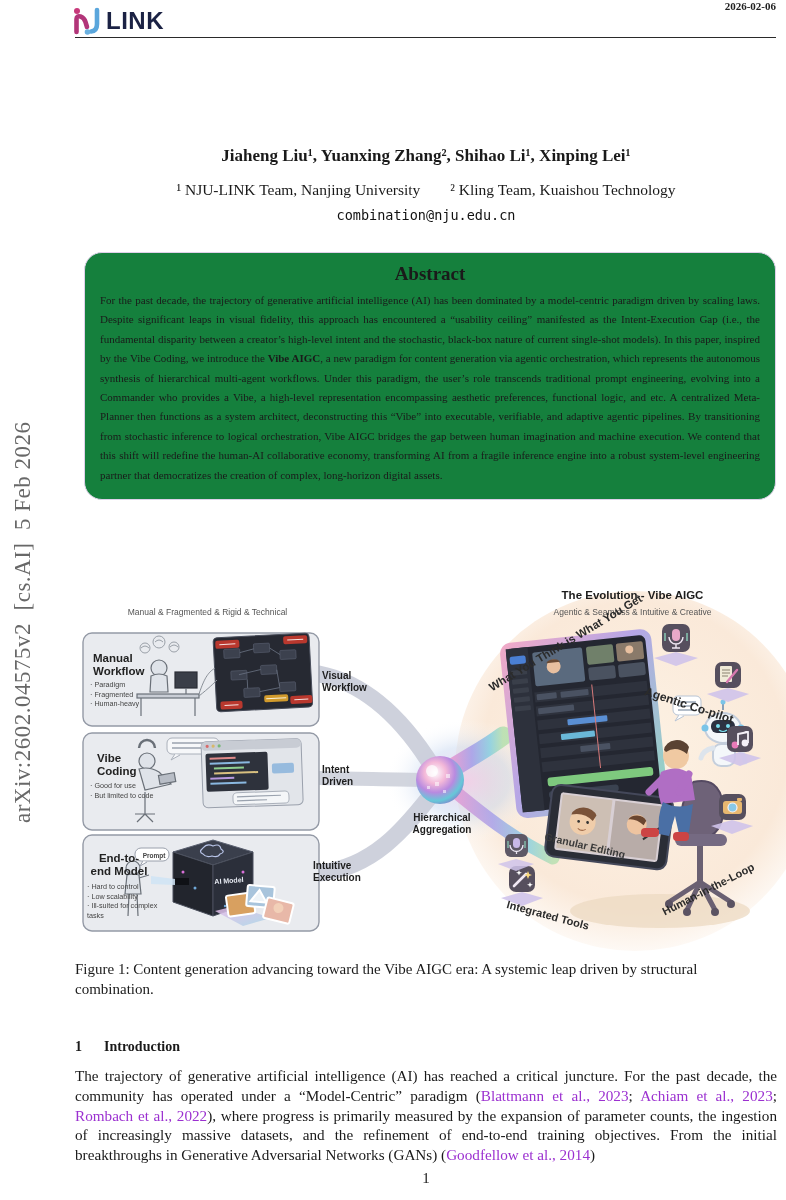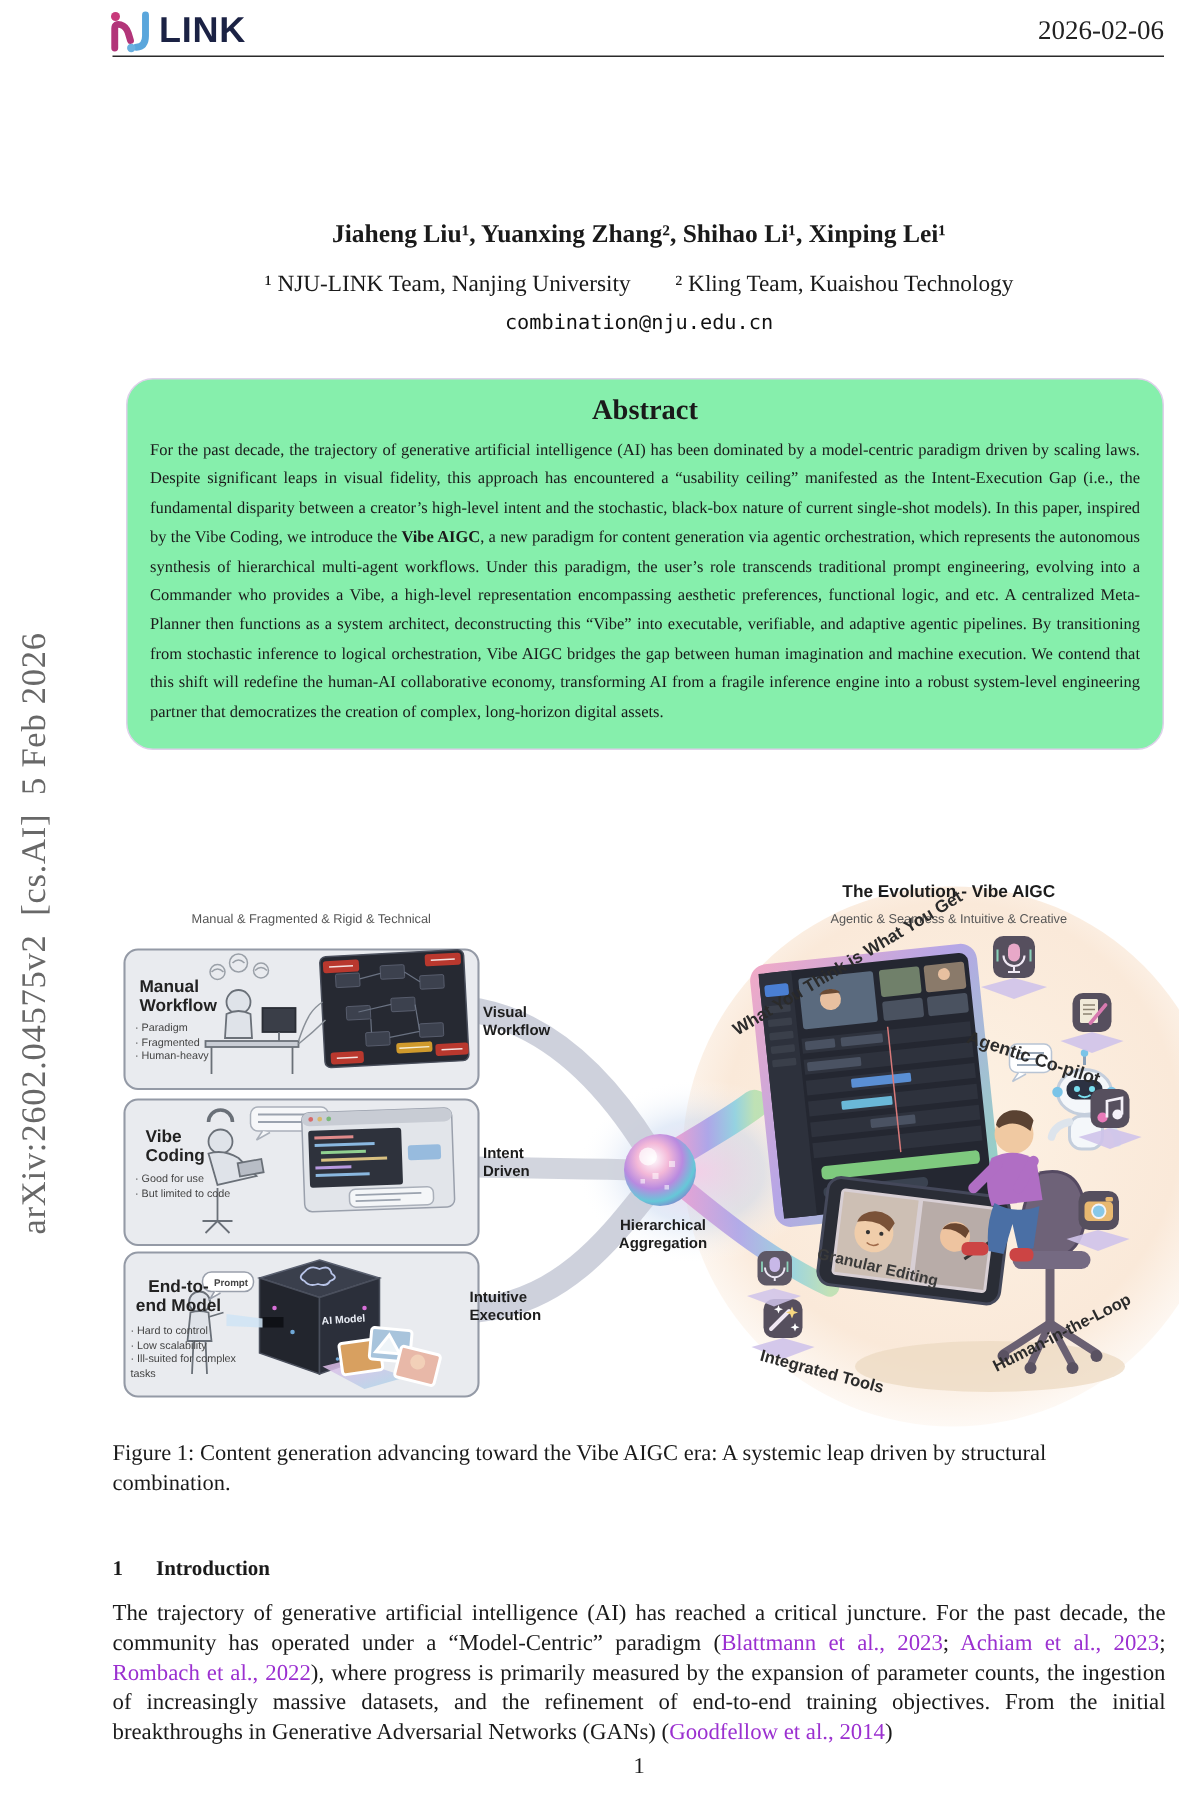--- a/index.html
+++ b/index.html
@@ -3,42 +3,42 @@
 <meta charset="utf-8">
 <style>
   html,body{margin:0;padding:0;background:#ffffff;}
   .page{position:relative;width:786px;height:1200px;background:#ffffff;overflow:hidden;
         font-family:"Liberation Serif",serif;color:#1a1a1a;border-bottom:2px solid #111;}
 
   
   .logo{position:absolute;left:72px;top:6px;display:flex;align-items:center;gap:2px;}
   .logo-word{font-family:"Liberation Sans",sans-serif;font-weight:bold;font-size:24px;
              letter-spacing:.5px;color:#1b2244;}
-  .head-date{position:absolute;right:10px;top:10px;font-size:18px;color:#222;}
+  .head-date{position:absolute;right:10px;top:0;font-size:11px;color:#222;font-weight:bold;}
   .head-rule{position:absolute;left:75px;right:10px;top:37px;height:0;border-top:1.6px solid #2a2a2a;}
 
   
   .arxiv-stamp{position:absolute;left:10px;top:338px;height:568px;width:34px;
     writing-mode:vertical-rl;transform:rotate(180deg);
     font-family:"Liberation Serif",serif;font-size:23px;color:#686868;
     white-space:pre;text-align:center;letter-spacing:.5px;}
 
   
   .title{position:absolute;left:75px;top:66px;width:702px;text-align:center;
          font-size:27px;font-weight:bold;line-height:34px;}
   .authors{position:absolute;left:75px;top:146px;width:702px;text-align:center;
            font-size:17px;font-weight:bold;}
   .affils{position:absolute;left:75px;top:181px;width:702px;text-align:center;font-size:15.5px;}
   .affils .aff2{margin-left:26px;}
   .email{position:absolute;left:75px;top:207px;width:702px;text-align:center;
          font-family:"DejaVu Sans Mono",monospace;font-size:13.5px;color:#111;}
 
   
   .abstract-box{position:absolute;left:84px;top:252px;width:692px;box-sizing:border-box;
-    background:#86efac;border:1.5px solid #ded0ea;border-radius:18px;padding:8px 15px 14px 15px;}
+    background:#15803d;border:1.5px solid #ded0ea;border-radius:18px;padding:8px 15px 14px 15px;}
   .abstract-heading{text-align:center;font-weight:bold;font-size:19px;margin:2px 0 6px 0;}
   .abstract-text{font-size:11px;line-height:19.4px;text-align:justify;margin:0;}
   .bold-inline{font-weight:bold;}
   .cite{color:#9b30d0;}
 
   
   .fig{position:absolute;left:75px;top:576px;width:711px;height:376px;}
   .fig svg{position:absolute;left:0;top:0;}
   .fl{position:absolute;font-family:"Liberation Sans",sans-serif;color:#1c1c1c;}
   .fig-head{font-weight:bold;font-size:11.5px;text-align:center;}

